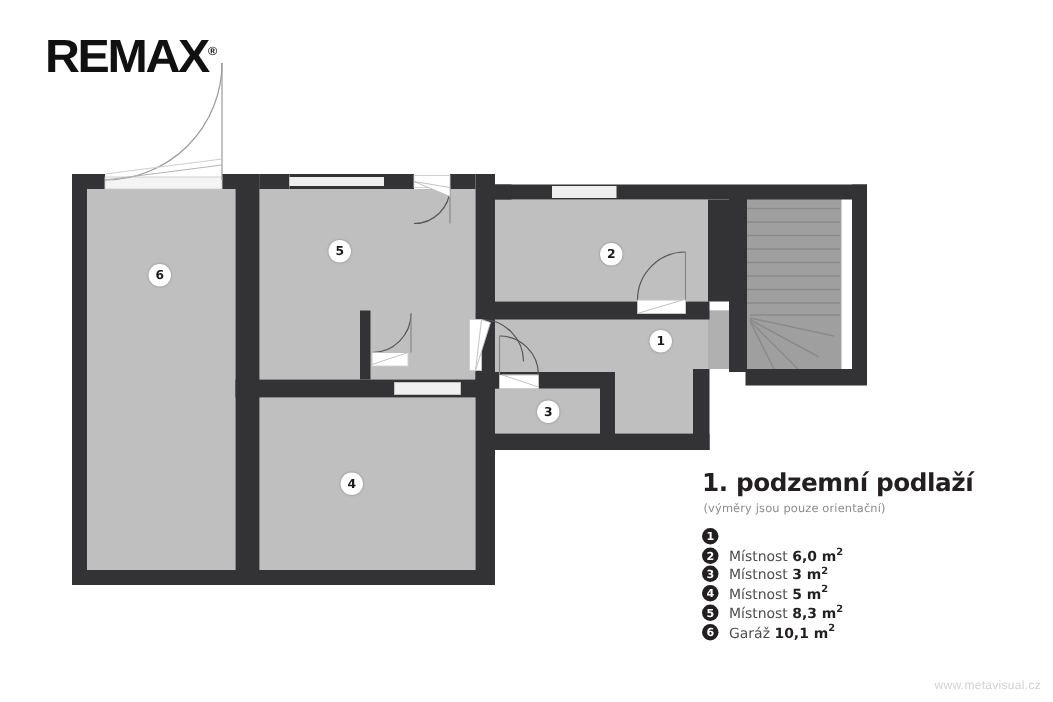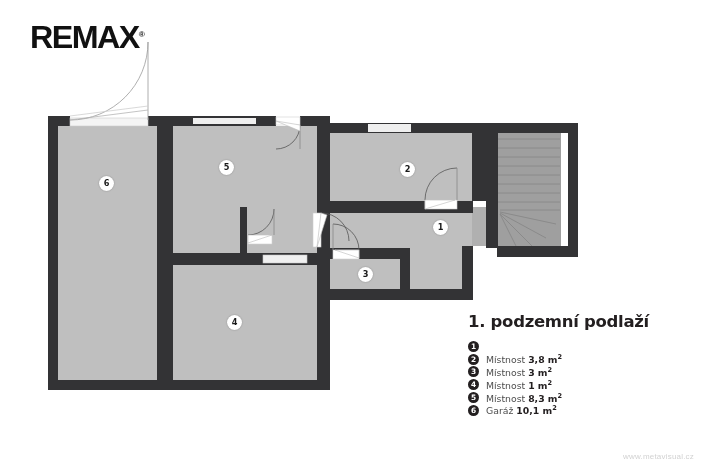--- a/index.html
+++ b/index.html
@@ -287,35 +287,36 @@
 
 <div class="room-badge" style="left:433px; top:220px;">1</div>
 <div class="room-badge" style="left:400px; top:162px;">2</div>
 <div class="room-badge" style="left:358px; top:267px;">3</div>
 <div class="room-badge" style="left:227px; top:315px;">4</div>
 <div class="room-badge" style="left:219px; top:160px;">5</div>
 <div class="room-badge" style="left:99px; top:176px;">6</div>
 
 <div id="legend-panel">
   <h1 id="legend-title">1. podzemní podlaží</h1>
+  <div id="legend-subtitle">(výměry jsou pouze orientační)</div>
   <ul id="legend-list">
     <li>
       <span class="legend-badge">1</span>
     </li>
     <li>
       <span class="legend-badge">2</span>
-      <span class="legend-text"><span>Místnost</span> <b>3,8 m</b><b><sup>2</sup></b></span>
+      <span class="legend-text"><span>Místnost</span> <b>6,0 m</b><b><sup>2</sup></b></span>
     </li>
     <li>
       <span class="legend-badge">3</span>
       <span class="legend-text"><span>Místnost</span> <b>3 m</b><b><sup>2</sup></b></span>
     </li>
     <li>
       <span class="legend-badge">4</span>
-      <span class="legend-text"><span>Místnost</span> <b>1 m</b><b><sup>2</sup></b></span>
+      <span class="legend-text"><span>Místnost</span> <b>5 m</b><b><sup>2</sup></b></span>
     </li>
     <li>
       <span class="legend-badge">5</span>
       <span class="legend-text"><span>Místnost</span> <b>8,3 m</b><b><sup>2</sup></b></span>
     </li>
     <li>
       <span class="legend-badge">6</span>
       <span class="legend-text"><span>Garáž</span> <b>10,1 m</b><b><sup>2</sup></b></span>
     </li>
   </ul>

